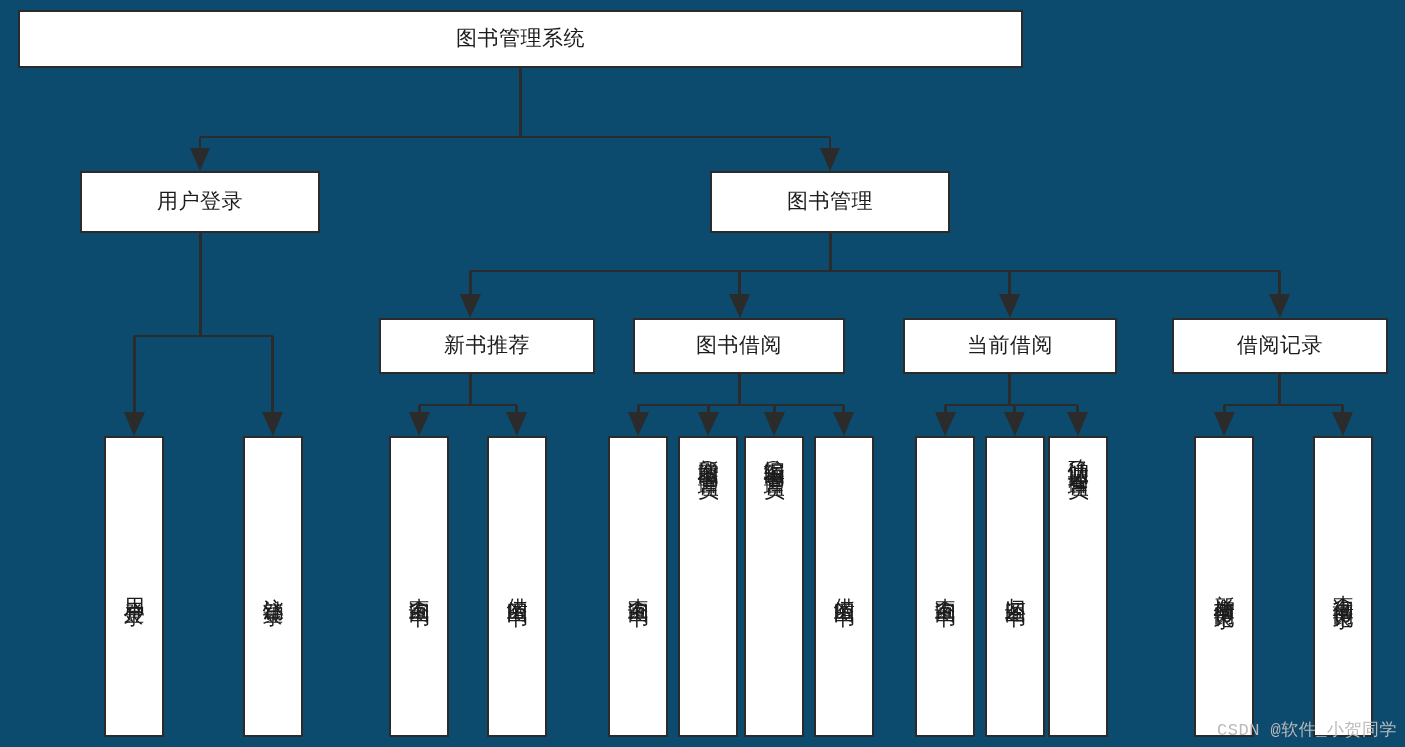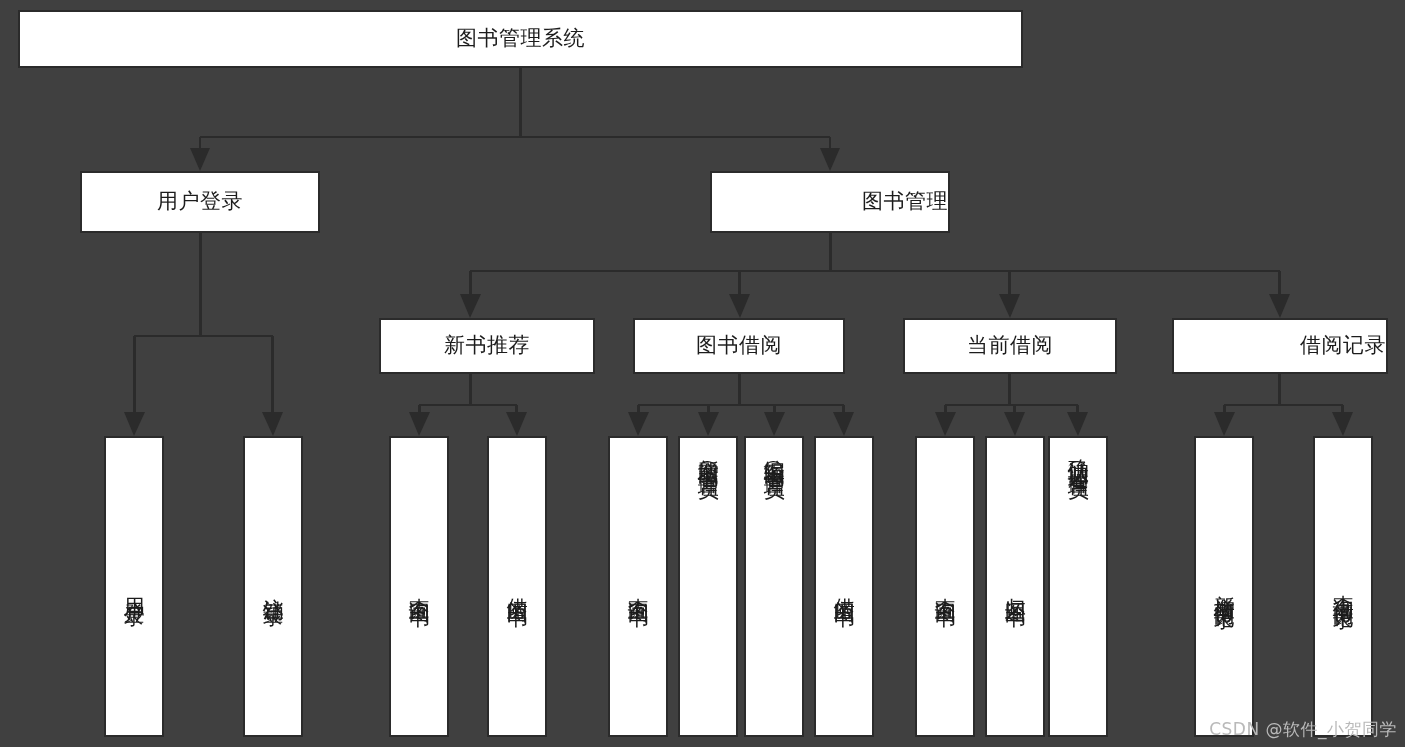--- a/index.html
+++ b/index.html
@@ -11,21 +11,21 @@
     width: 1405px;
     height: 747px;
     font-family: "DejaVu Sans", "Liberation Sans", sans-serif;
     overflow: hidden;
     position: relative;
   }
   #diagram-root {
     position: relative;
     width: 1405px;
     height: 747px;
-    background: #404040;
+    background: #0c4a6e;
   }
   svg#edges {
     position: absolute;
     left: 0;
     top: 0;
     width: 1405px;
     height: 747px;
   }
   .edge-line {
     stroke: #2b2b2b;
@@ -78,20 +78,21 @@
   }
   #watermark {
     position: absolute;
     right: 8px;
     bottom: 6px;
     font-size: 17px;
     color: #b9b9b9;
     white-space: nowrap;
     letter-spacing: 0.5px;
     pointer-events: none;
+    font-family: Liberation Mono, monospace;
   }
 </style>
 </head>
 <body>
 
 <div id="diagram-root">
 
   <svg id="edges" viewBox="0 0 1405 747" preserveAspectRatio="none">
 
     <path class="edge-line" d="M 520.5 68 L 520.5 137"></path>
@@ -154,34 +155,34 @@
     <polygon class="edge-arrow" points="1332,412 1353,412 1343,436"></polygon>
   </svg>
 
   <div class="node horizontal" style="left:18px; top:10px; width:1005px; height:58px;">
     <span class="node-label">图书管理系统</span>
   </div>
 
   <div class="node horizontal" style="left:80px; top:171px; width:240px; height:62px;">
     <span class="node-label">用户登录</span>
   </div>
-  <div class="node horizontal" style="left:710px; top:171px; width:240px; height:62px;justify-content:flex-end;">
+  <div class="node horizontal" style="left:710px; top:171px; width:240px; height:62px;">
     <span class="node-label">图书管理</span>
   </div>
 
   <div class="node horizontal" style="left:362px; top:318px; width:216px; height:56px;margin-left:17px;">
     <span class="node-label">新书推荐</span>
   </div>
   <div class="node horizontal" style="left:633px; top:318px; width:212px; height:56px;text-align:right;">
     <span class="node-label">图书借阅</span>
   </div>
   <div class="node horizontal" style="left:903px; top:318px; width:214px; height:56px;">
     <span class="node-label">当前借阅</span>
   </div>
-  <div class="node horizontal" style="left:1172px; top:318px; width:216px; height:56px;justify-content:flex-end;">
+  <div class="node horizontal" style="left:1172px; top:318px; width:216px; height:56px;">
     <span class="node-label">借阅记录</span>
   </div>
 
   <div class="node vertical center-text" style="left:104px; top:436px; width:60px; height:301px;">
     <span class="node-label">用户登录</span>
   </div>
   <div class="node vertical center-text" style="left:243px; top:436px; width:60px; height:301px;">
     <span class="node-label">注销登录</span>
   </div>
   <div class="node vertical center-text" style="left:389px; top:436px; width:60px; height:301px;">

